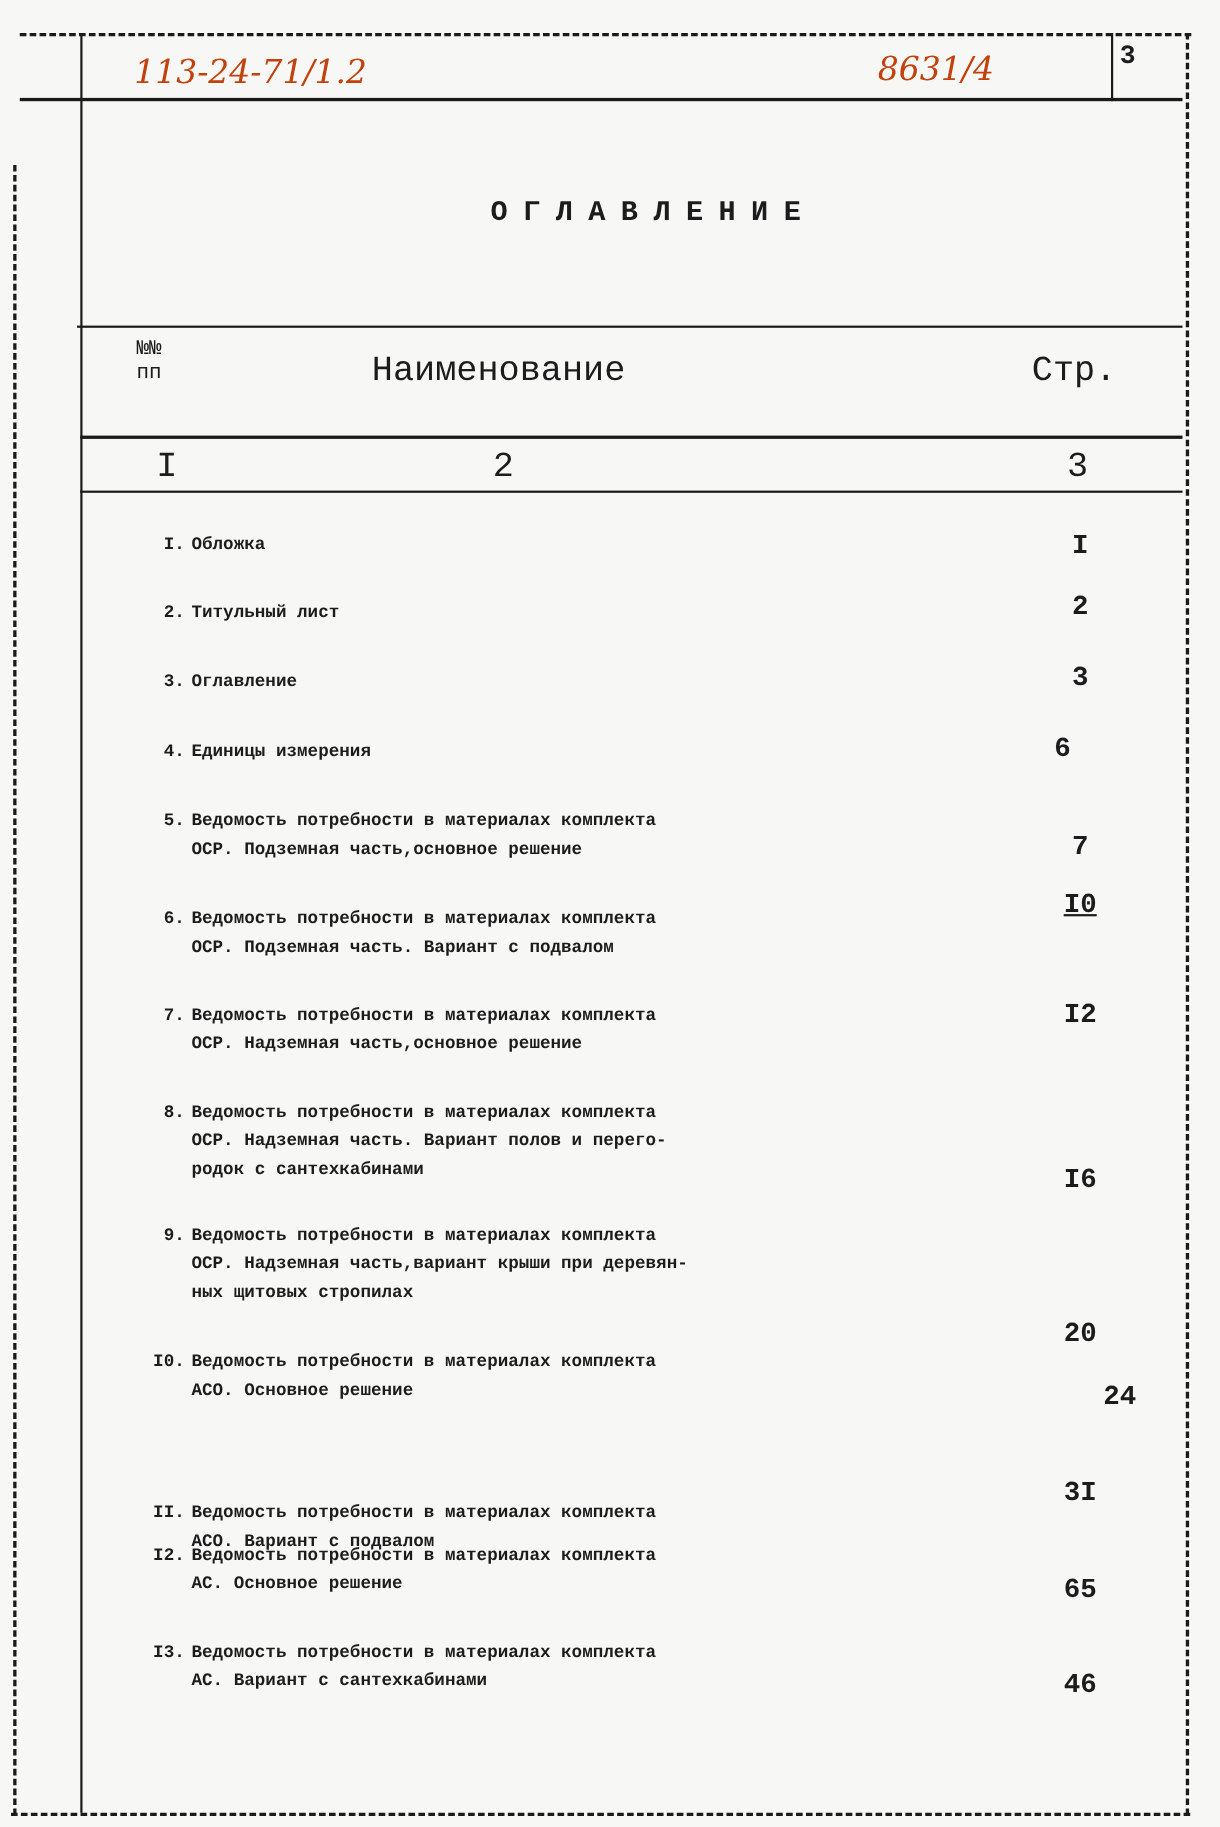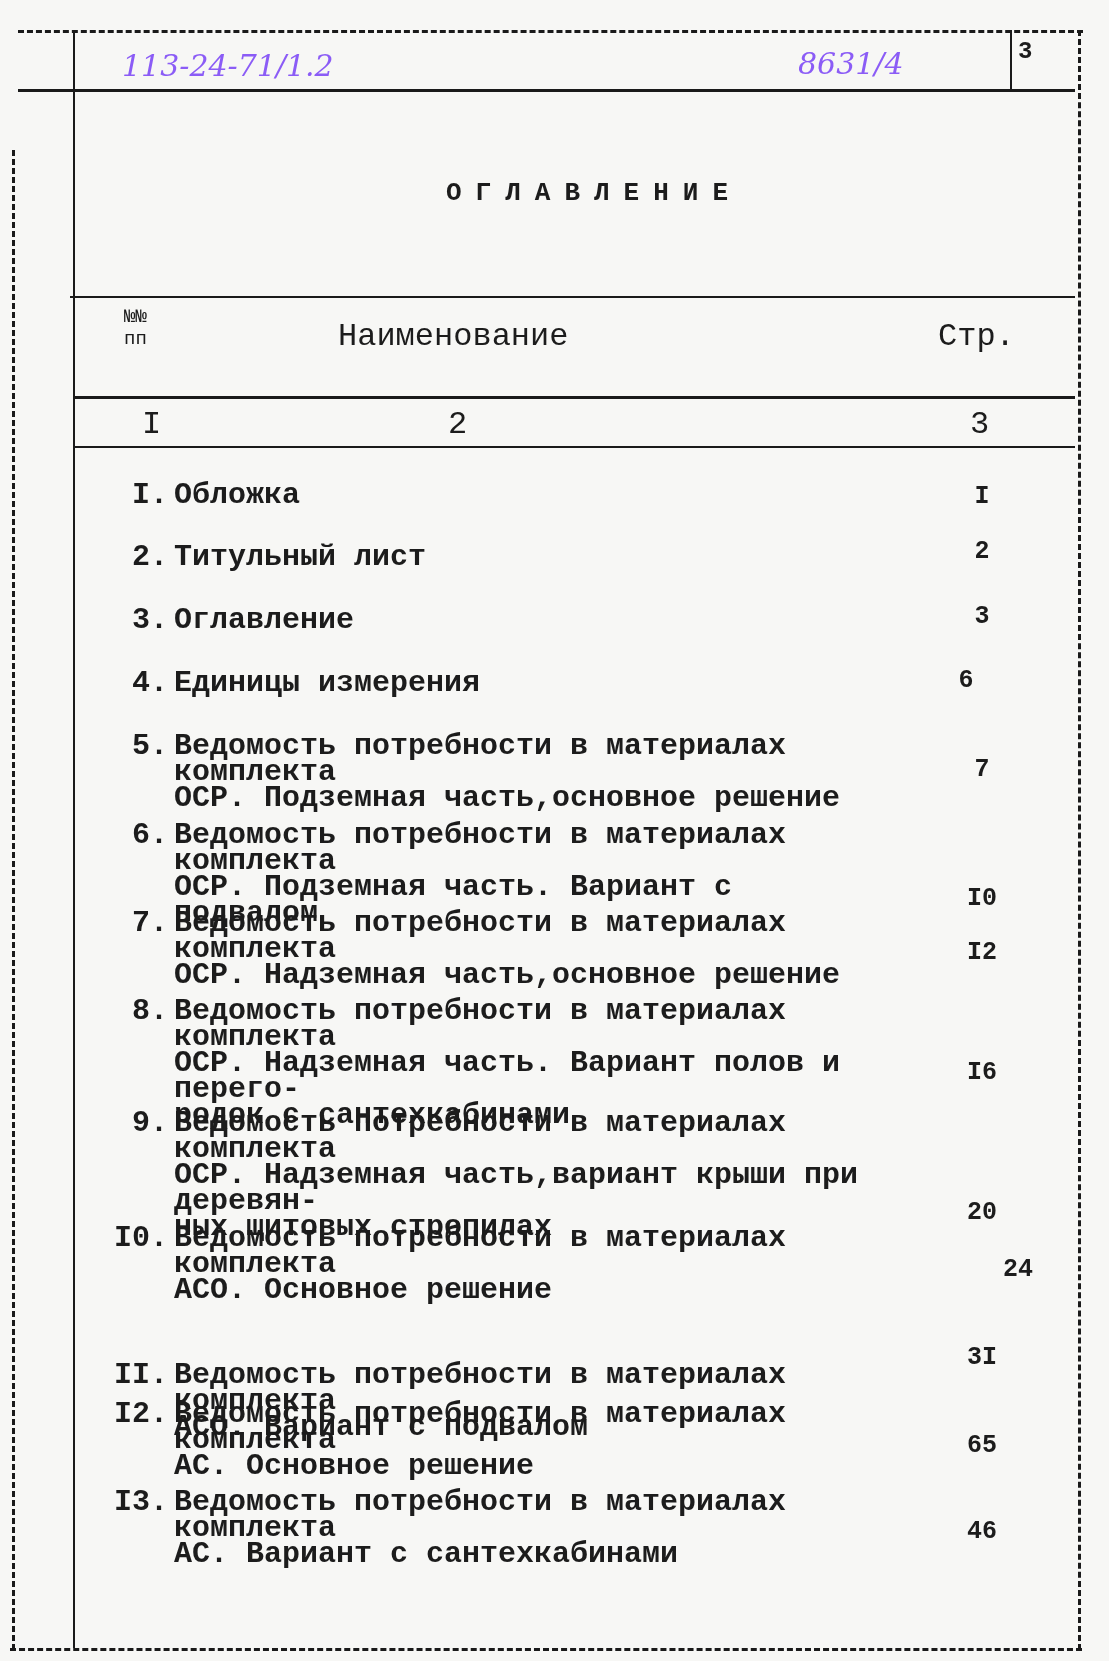--- a/index.html
+++ b/index.html
@@ -4,24 +4,24 @@
 <style>
   html, body { margin: 0; padding: 0; background: #f7f7f5; }
   body { width: 1109px; height: 1661px; position: relative; overflow: hidden;
          font-family: "Liberation Mono", "DejaVu Sans Mono", monospace; color: #1c1c1c; }
   .abs { position: absolute; }
   
   .dash-h { position: absolute; height: 0; border-top: 3px dashed #1a1a1a; }
   .dash-v { position: absolute; width: 0; border-left: 3px dashed #1a1a1a; }
   .solid-h { position: absolute; height: 0; border-top: 3px solid #1a1a1a; }
   .solid-v { position: absolute; width: 0; border-left: 2px solid #1a1a1a; }
-  .hand { font-family: "DejaVu Serif", serif; font-style: italic; font-size: 30px; color: #8b5cf6; }
+  .hand { font-family: "DejaVu Serif", serif; font-style: italic; font-size: 30px; color: #c2410c; }
   .title { font-size: 26px; letter-spacing: 14px; font-weight: bold; }
   .hdr { font-size: 32px; }
-  .entry { position: absolute; left: 112px; width: 800px; font-size: 30px; line-height: 26px; font-weight: bold; }
+  .entry { position: absolute; left: 112px; width: 800px; font-size: 16px; line-height: 26px; font-weight: bold; }
   .entry .num { display: inline-block; width: 56px; text-align: right; vertical-align: top; }
   .entry .txt { display: inline-block; width: 720px; vertical-align: top; white-space: pre-line; margin-left: 6px; }
   .page { position: absolute; left: 950px; width: 60px; text-align: center; font-size: 25px; font-weight: bold; }
 </style>
 </head>
 <body>
 
 <div class="dash-h" style="left:18px; top:30px; width:1065px;"></div>
 <div class="solid-h" style="left:18px; top:89px; width:1057px;"></div>
 <div class="dash-h" style="left:10px; top:1648px; width:1072px;"></div>
@@ -56,24 +56,24 @@
     <div class="page" style="top: 537px; left: 952px;">2</div>
     <div class="entry" style="top: 607px;"><span class="num">3.</span><span class="txt">Оглавление</span></div>
     <div class="page" style="top: 602px; left: 952px;">3</div>
     <div class="entry" style="top: 670px;"><span class="num">4.</span><span class="txt">Единицы измерения</span></div>
     <div class="page" style="top: 666px; left: 936px;">6</div>
     <div class="entry" style="top: 733px;"><span class="num">5.</span><span class="txt">Ведомость потребности в материалах комплекта
 ОСР. Подземная часть,основное решение</span></div>
     <div class="page" style="top: 755px; left: 952px;">7</div>
     <div class="entry" style="top: 822px;"><span class="num">6.</span><span class="txt">Ведомость потребности в материалах комплекта
 ОСР. Подземная часть. Вариант с подвалом</span></div>
-    <div class="page" style="top: 884px; left: 952px;">I0</div>
+    <div class="page" style="top: 808px; left: 952px; text-decoration: underline;">I0</div>
     <div class="entry" style="top: 910px;"><span class="num">7.</span><span class="txt">Ведомость потребности в материалах комплекта
 ОСР. Надземная часть,основное решение</span></div>
-    <div class="page" style="top: 938px; left: 952px;">I2</div>
+    <div class="page" style="top: 908px; left: 952px;">I2</div>
     <div class="entry" style="top: 998px; font-family: Liberation Mono, monospace;"><span class="num">8.</span><span class="txt">Ведомость потребности в материалах комплекта
 ОСР. Надземная часть. Вариант полов и перего-
 родок с сантехкабинами</span></div>
     <div class="page" style="top: 1058px; left: 952px;">I6</div>
     <div class="entry" style="top: 1110px;"><span class="num">9.</span><span class="txt">Ведомость потребности в материалах комплекта
 ОСР. Надземная часть,вариант крыши при деревян-
 ных щитовых стропилах</span></div>
     <div class="page" style="top: 1198px; left: 952px;">20</div>
     <div class="entry" style="top: 1225px;"><span class="num">I0.</span><span class="txt">Ведомость потребности в материалах комплекта
 АСО. Основное решение</span></div>

